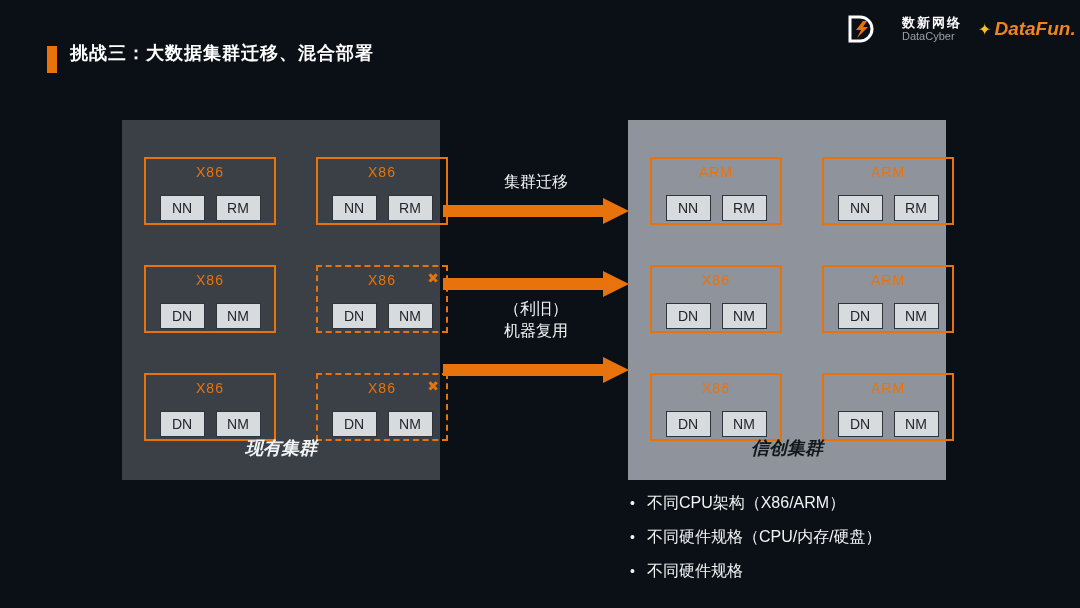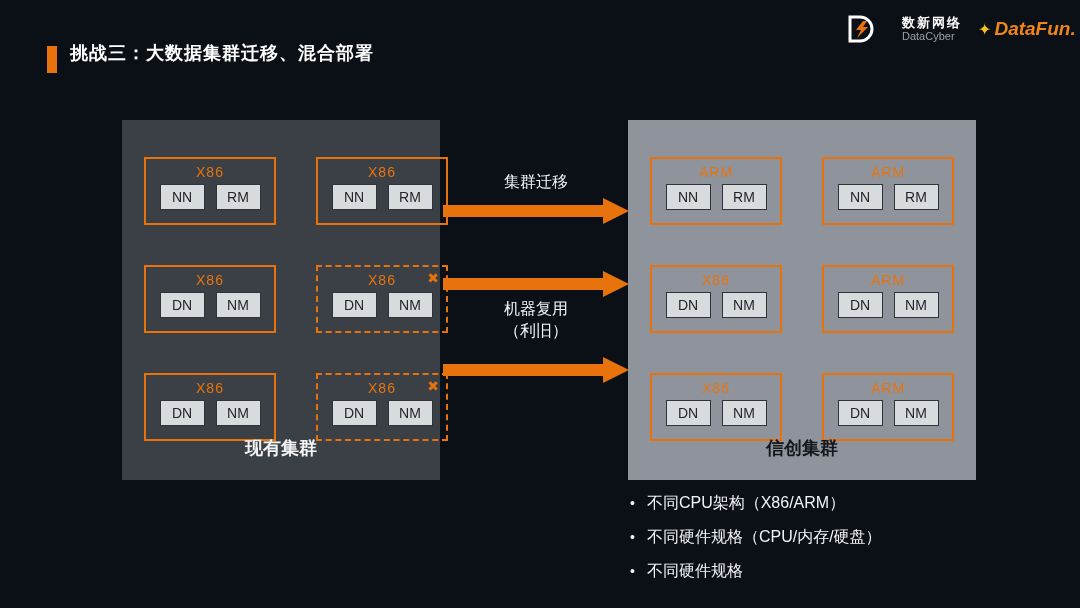--- a/index.html
+++ b/index.html
@@ -17,31 +17,31 @@
   .dc-mark{width:36px;height:32px;}
   .dc-text{display:flex;flex-direction:column;line-height:1.2;}
   .dc-cn{font-size:13px;font-weight:700;color:#fff;letter-spacing:2px;}
   .dc-en{font-size:11px;color:#9aa0a8;}
   .df-logo{position:absolute;left:978px;top:18px;display:flex;align-items:center;gap:3px;}
   .df-star{color:#F6C31C;font-size:16px;}
   .df-text{font-size:19px;font-weight:700;font-style:italic;color:#F0861A;}
   
   .panel{position:absolute;top:120px;width:318px;height:360px;}
   .panel-left{left:122px;background:#3B4046;}
-  .panel-right{left:628px;background:#8F949C;padding-left:30px;}
-  .panel-title{position:absolute;bottom:20px;left:0;width:100%;text-align:center;font-size:18px;font-weight:700;}
+  .panel-right{left:628px;background:#8F949C;}
+  .panel-title{position:absolute;bottom:20px;left:0;width:100%;text-align:center;font-size:18px;font-weight:700;font-style:italic;}
   .panel-left .panel-title{color:#F2F3F4;}
   .panel-right .panel-title{color:#14171B;}
   .grid{position:absolute;left:22px;top:37px;display:grid;grid-template-columns:132px 132px;grid-auto-rows:68px;column-gap:9px;row-gap:21px;gap:40px;}
   
   .node{position:relative;box-sizing:border-box;width:132px;height:68px;border:2px solid #E8730C;background:transparent;}
   .node.dashed{border-style:dashed;}
   .node-label{margin-top:5px;text-align:center;font-size:14px;color:#E8730C;letter-spacing:1px;}
   .cross{position:absolute;top:3px;right:7px;font-size:14px;font-weight:700;color:#E8730C;}
-  .chips{display:flex;justify-content:center;gap:11px;margin-top:4px;}
+  .chips{display:flex;justify-content:center;gap:11px;margin-top:15px;}
   .chip{box-sizing:border-box;width:45px;height:26px;background:#D8DBDE;border:1px solid #30343A;
         display:flex;align-items:center;justify-content:center;font-size:14px;color:#22262B;}
   
   .arrow{position:absolute;left:443px;width:186px;height:26px;}
   .arrow .shaft{position:absolute;left:0;top:7px;width:160px;height:12px;background:#E8730C;}
   .arrow .head{position:absolute;left:160px;top:0;width:0;height:0;
                border-top:13px solid transparent;border-bottom:13px solid transparent;border-left:26px solid #E8730C;}
   .arrow-1{top:198px;} .arrow-2{top:271px;} .arrow-3{top:357px;}
   .arrow-label{position:absolute;left:443px;width:186px;text-align:center;font-size:16px;color:#F2F3F4;}
   .label-migration{top:172px;}
@@ -176,22 +176,22 @@
   <div class="arrow-label label-migration">集群迁移</div>
   <div class="arrow arrow-1">
     <div class="shaft"></div>
     <div class="head"></div>
   </div>
   <div class="arrow arrow-2">
     <div class="shaft"></div>
     <div class="head"></div>
   </div>
   <div class="arrow-label label-reuse">
+    <div>（利旧）</div>
     <div>机器复用</div>
-    <div>（利旧）</div>
   </div>
   <div class="arrow arrow-3">
     <div class="shaft"></div>
     <div class="head"></div>
   </div>
 
   <div class="bullets" id="bullets">
       <div class="bullet">
         <span class="dot">•</span>
         <span class="bullet-text">不同CPU架构（X86/ARM）</span>

